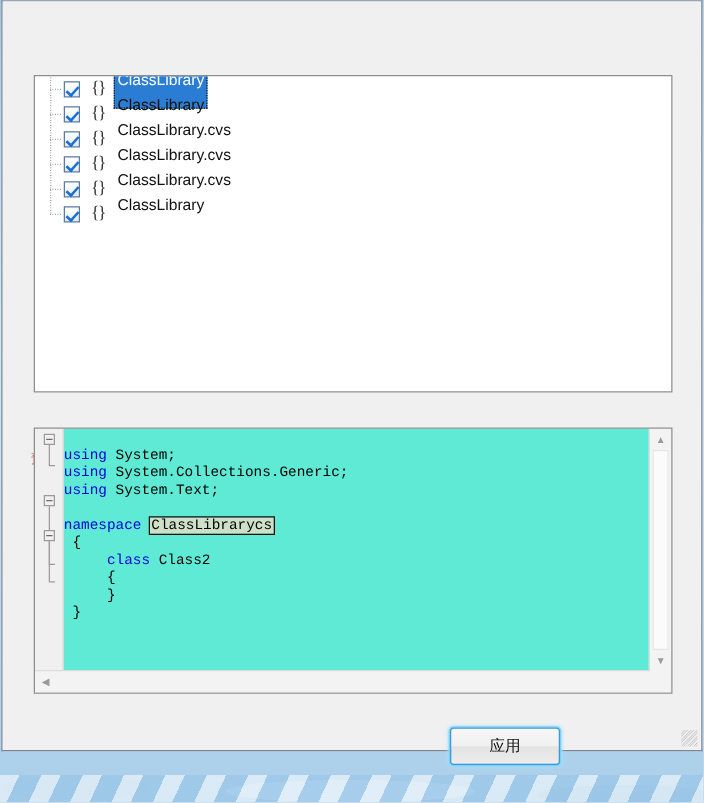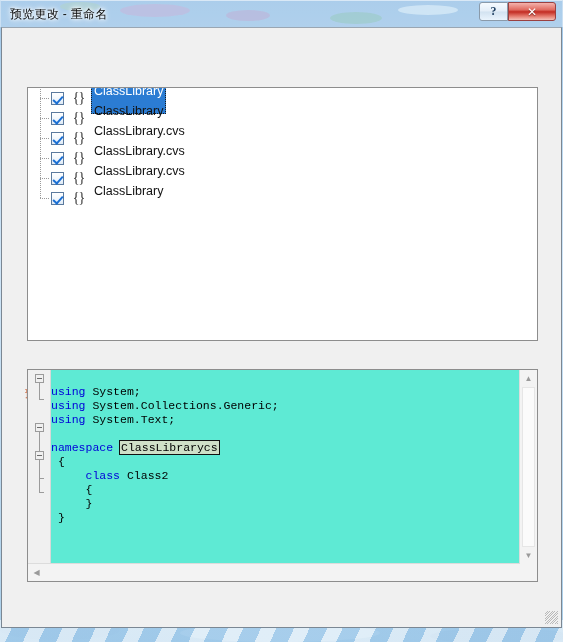--- a/index.html
+++ b/index.html
@@ -398,27 +398,20 @@
   <div class="blob b4"></div>
   <div class="blob b5"></div>
   <div class="blob b6"></div>
   <div class="blob b7"></div>
   <div class="blob b8"></div>
   <div class="stripe"></div>
 </div>
 
 <div id="window">
 
-  <div id="titlebar">
-    <span id="title-text">预览更改 - 重命名</span>
-    <div id="caption-buttons">
-      <div class="capbtn help">?</div>
-      <div class="capbtn close">✕</div>
-    </div>
-  </div>
 
   <div id="client">
 
 
     <div id="tree-box">
         <div class="tree-row selected">
           <span class="tree-dash"></span>
           <span class="chk"></span>
           <span class="ns-icon">{}</span>
           <span class="tree-label">ClassLibrary</span>
@@ -487,16 +480,17 @@
         <div class="sb-arrow up">▲</div>
         <div class="sb-arrow down">▼</div>
       </div>
       <div class="hscroll">
         <div class="sb-track-h"></div>
         <div class="sb-arrow left">◀</div>
       </div>
       <div class="corner-box"></div>
     </div>
 
+    <div class="btn" id="btn-apply">应用</div>
 
     <div id="grip"></div>
   </div>
 </div>
 
 </body></html>

